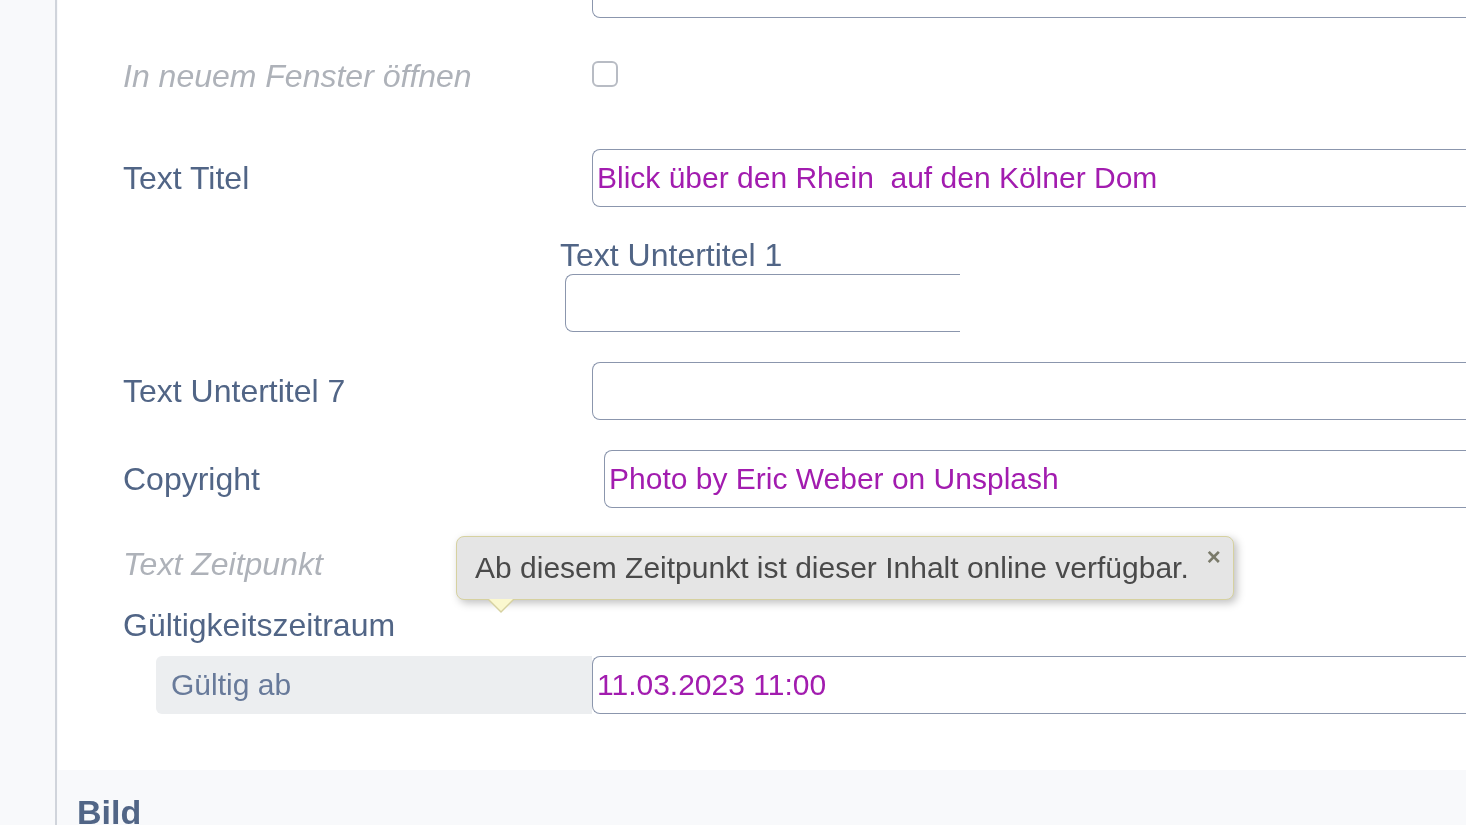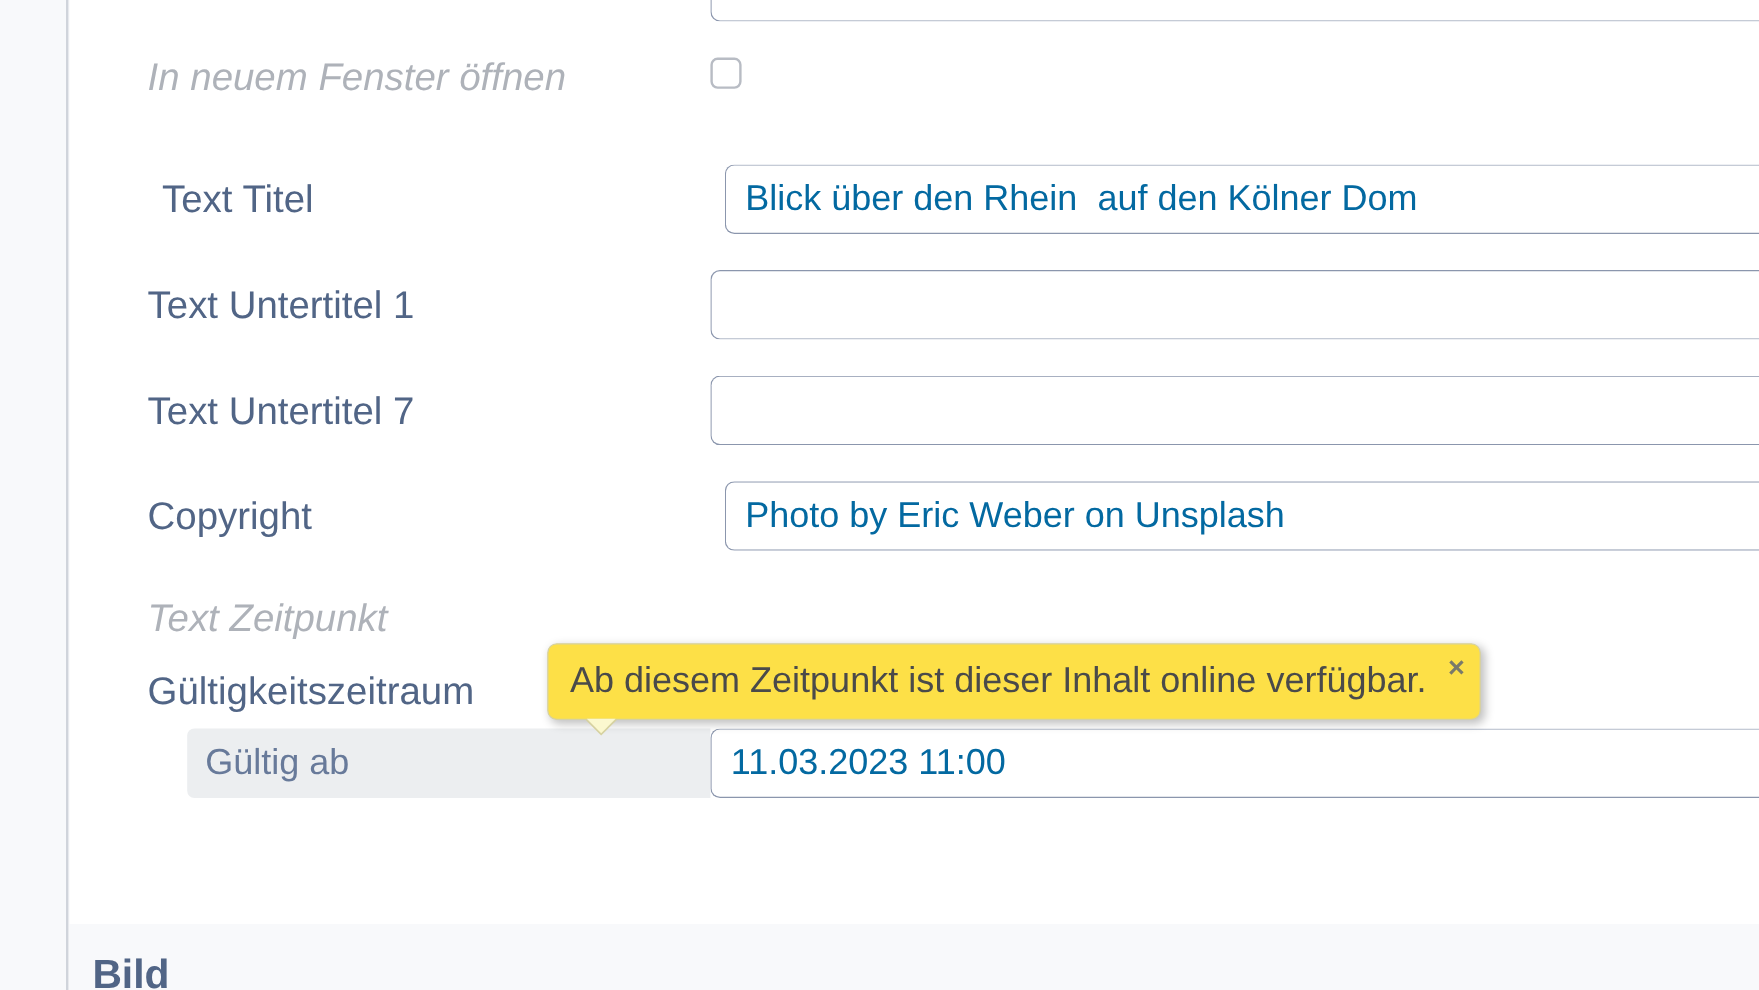--- a/index.html
+++ b/index.html
@@ -55,23 +55,23 @@
     }
     .input-col {
       flex: 1;
       padding-right: 0;
     }
     .text-input {
       width: 100%;
       height: 58px;
       border: 1px solid #8b96ad;
       border-radius: 8px;
-      padding: 0 16px;
-      font-size: 30px;
-      color: #0369a1;
+      padding: 0 4px;
+      font-size: 30px;
+      color: #a21caf;
       font-family: inherit;
       background: #fff;
       border-right: none;
       border-top-right-radius: 0;
       border-bottom-right-radius: 0;
     }
     .checkbox {
       width: 26px;
       height: 26px;
       border: 2px solid #b8bcc4;
@@ -103,32 +103,32 @@
       border-top-left-radius: 6px;
       border-bottom-left-radius: 6px;
       margin-left: 98px;
       padding-left: 15px;
       width: 436px;
     }
     .sub-row-hl {
       margin-left: 98px;
     }
     .row0 { margin-top: -40px; height: 58px; }
-    .row-open-new { margin-top: 28px; }
-    .row-title { margin-top: 54px; margin-left: 12px; }
-    .row-sub1 { margin-top: 30px; }
+    .row-open-new { margin-top: 40px; }
+    .row-title { margin-top: 54px; }
+    .row-sub1 { margin-top: 30px; flex-direction: column; }
     .row-sub2 { margin-top: 30px; }
     .row-copy { margin-top: 30px; gap: 12px; }
     .row-pos { margin-top: 38px; }
     .row-valid-header { margin-top: 24px; }
     .row-valid-from { margin-top: 12px; }
     .row-valid-to { margin-top: 30px; }
     .tooltip {
       position: absolute;
-      background: #fde047;
+      background: #e5e5e5;
       border: 1px solid #d6d1a0;
       border-radius: 8px;
       padding: 14px 44px 14px 18px;
       font-size: 30px;
       color: #4a4a4a;
       box-shadow: 3px 3px 8px rgba(0,0,0,0.25);
       z-index: 10;
       white-space: nowrap;
     }
     .tooltip-arrow {

